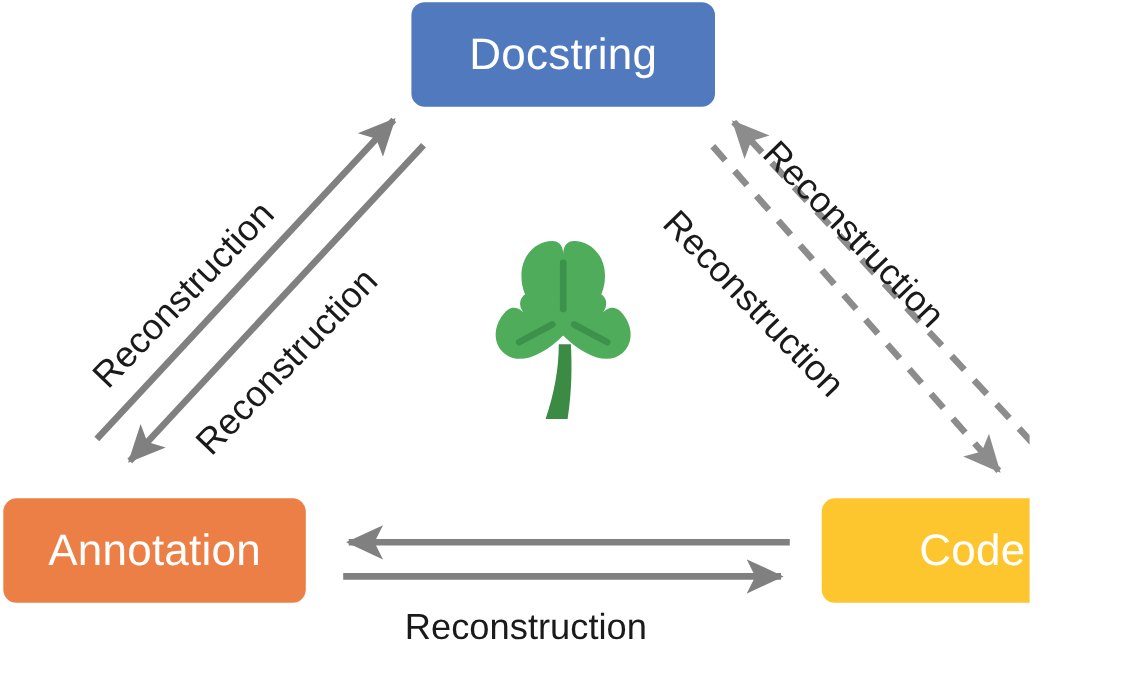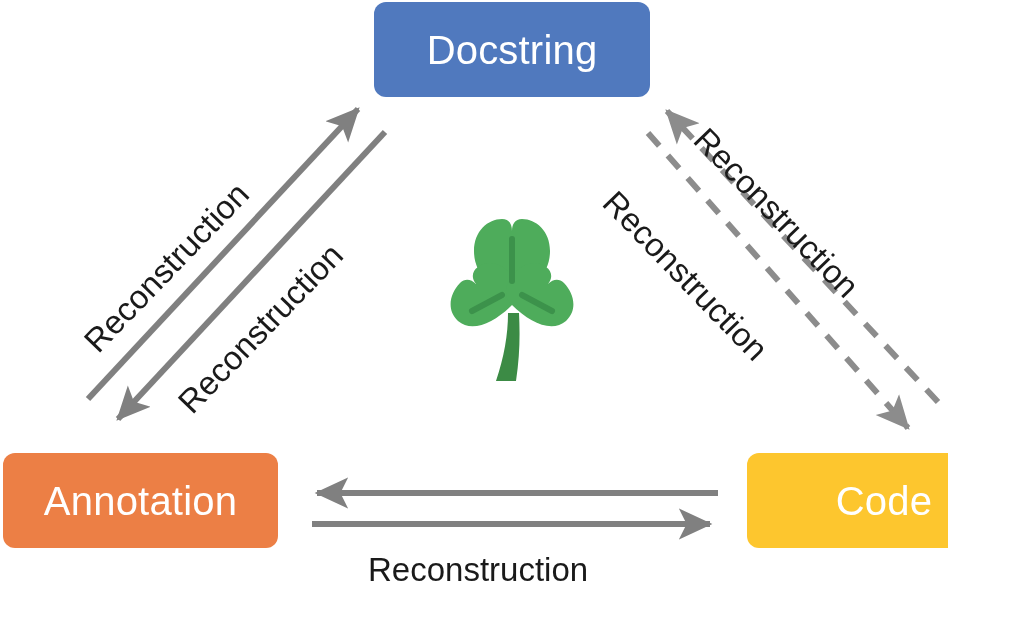--- a/index.html
+++ b/index.html
@@ -9,21 +9,20 @@
   }
   body {
     font-family: "Liberation Sans", sans-serif;
   }
   #canvas {
     position: relative;
     width: 936px;
     height: 628px;
     background: #ffffff;
     overflow: hidden;
-    padding-left: 12px;
   }
   .node {
     position: absolute;
     display: flex;
     align-items: center;
     justify-content: center;
     border-radius: 12px;
     color: #ffffff;
     font-size: 40px;
     font-weight: 400;

